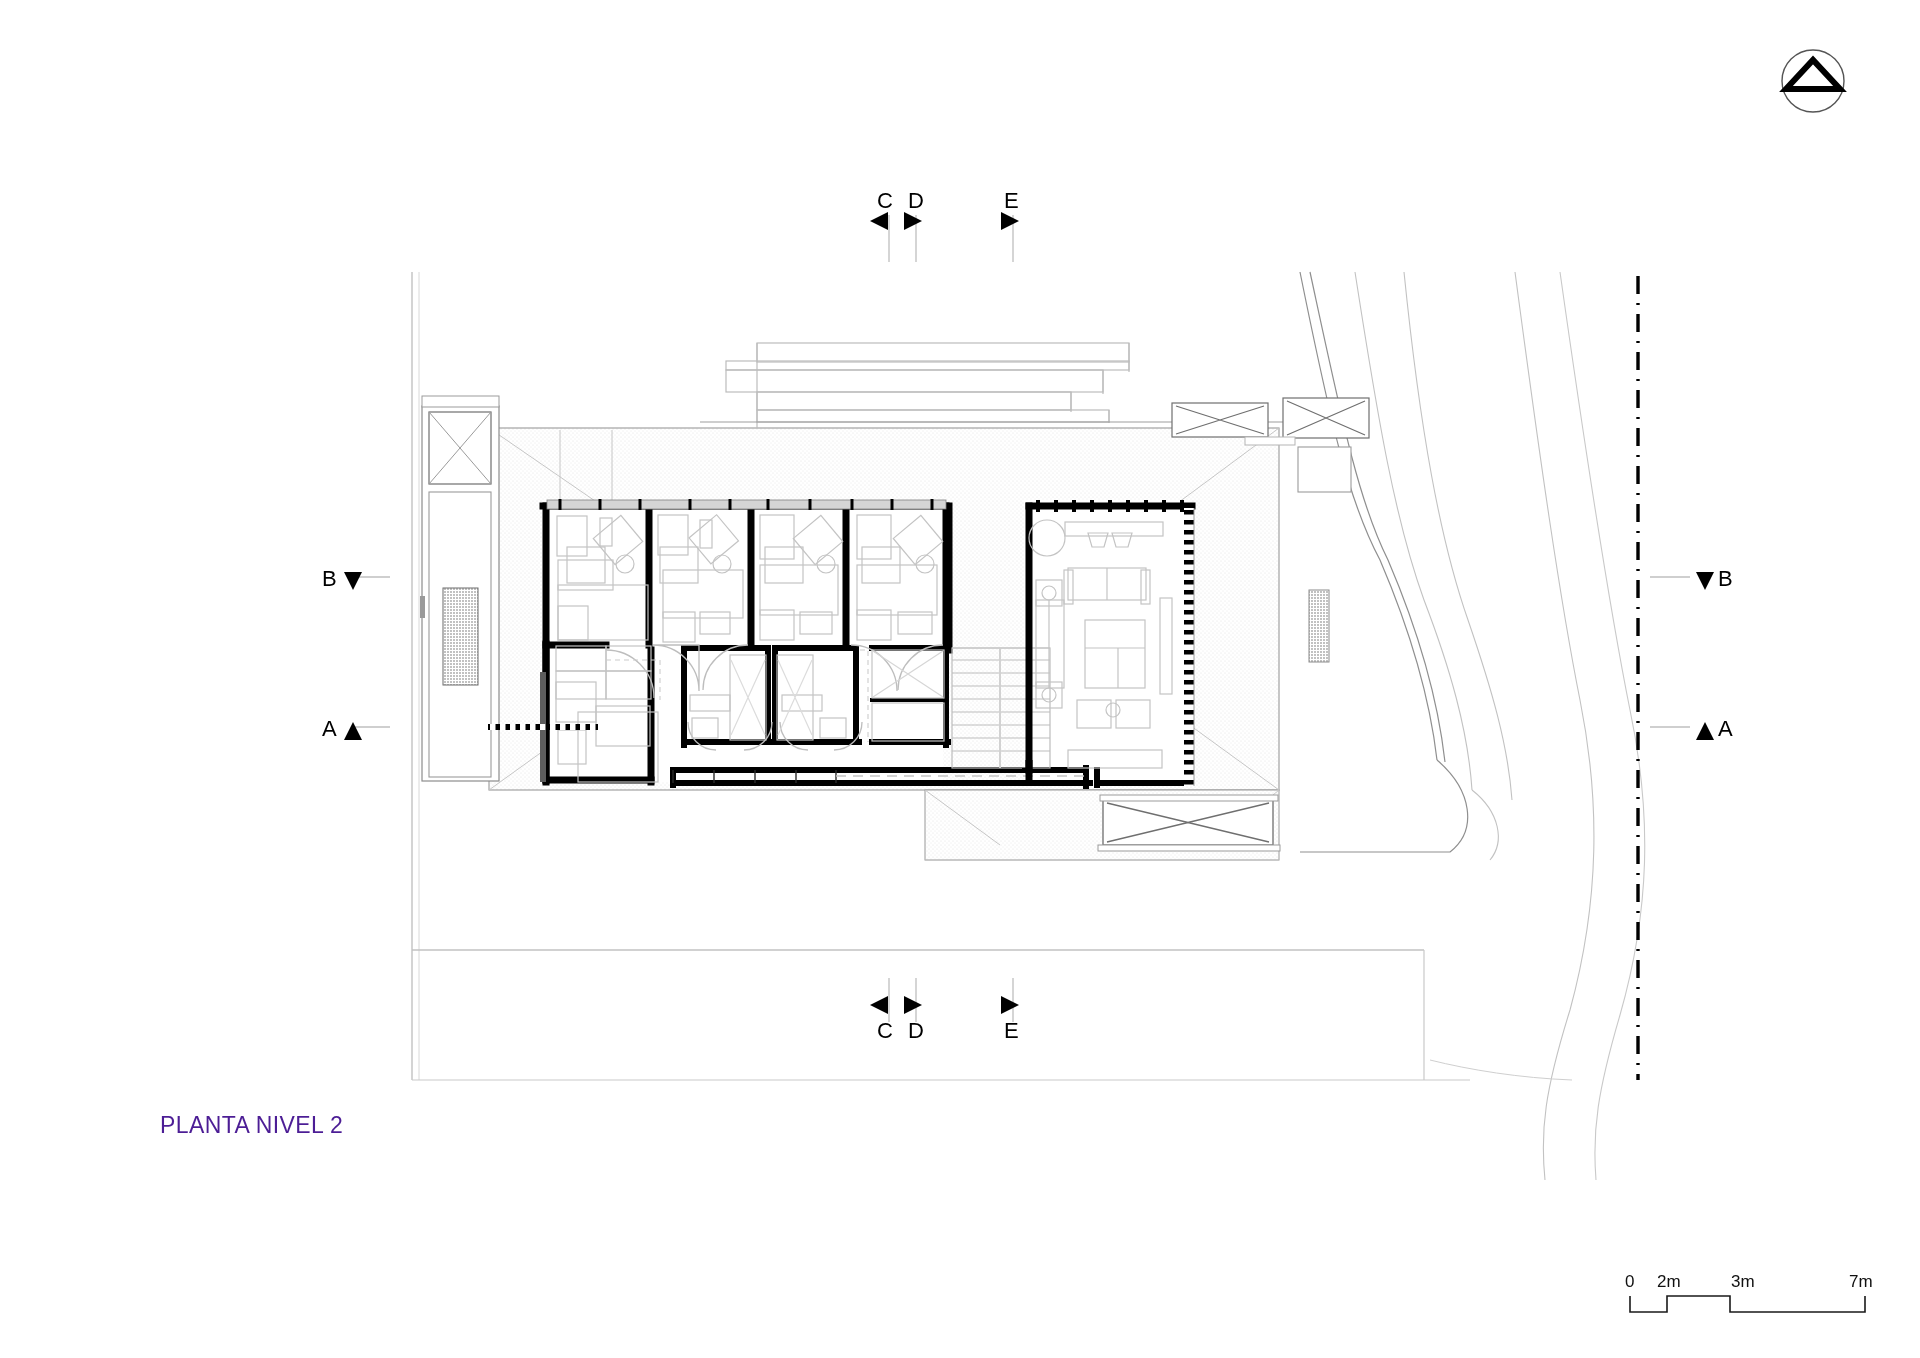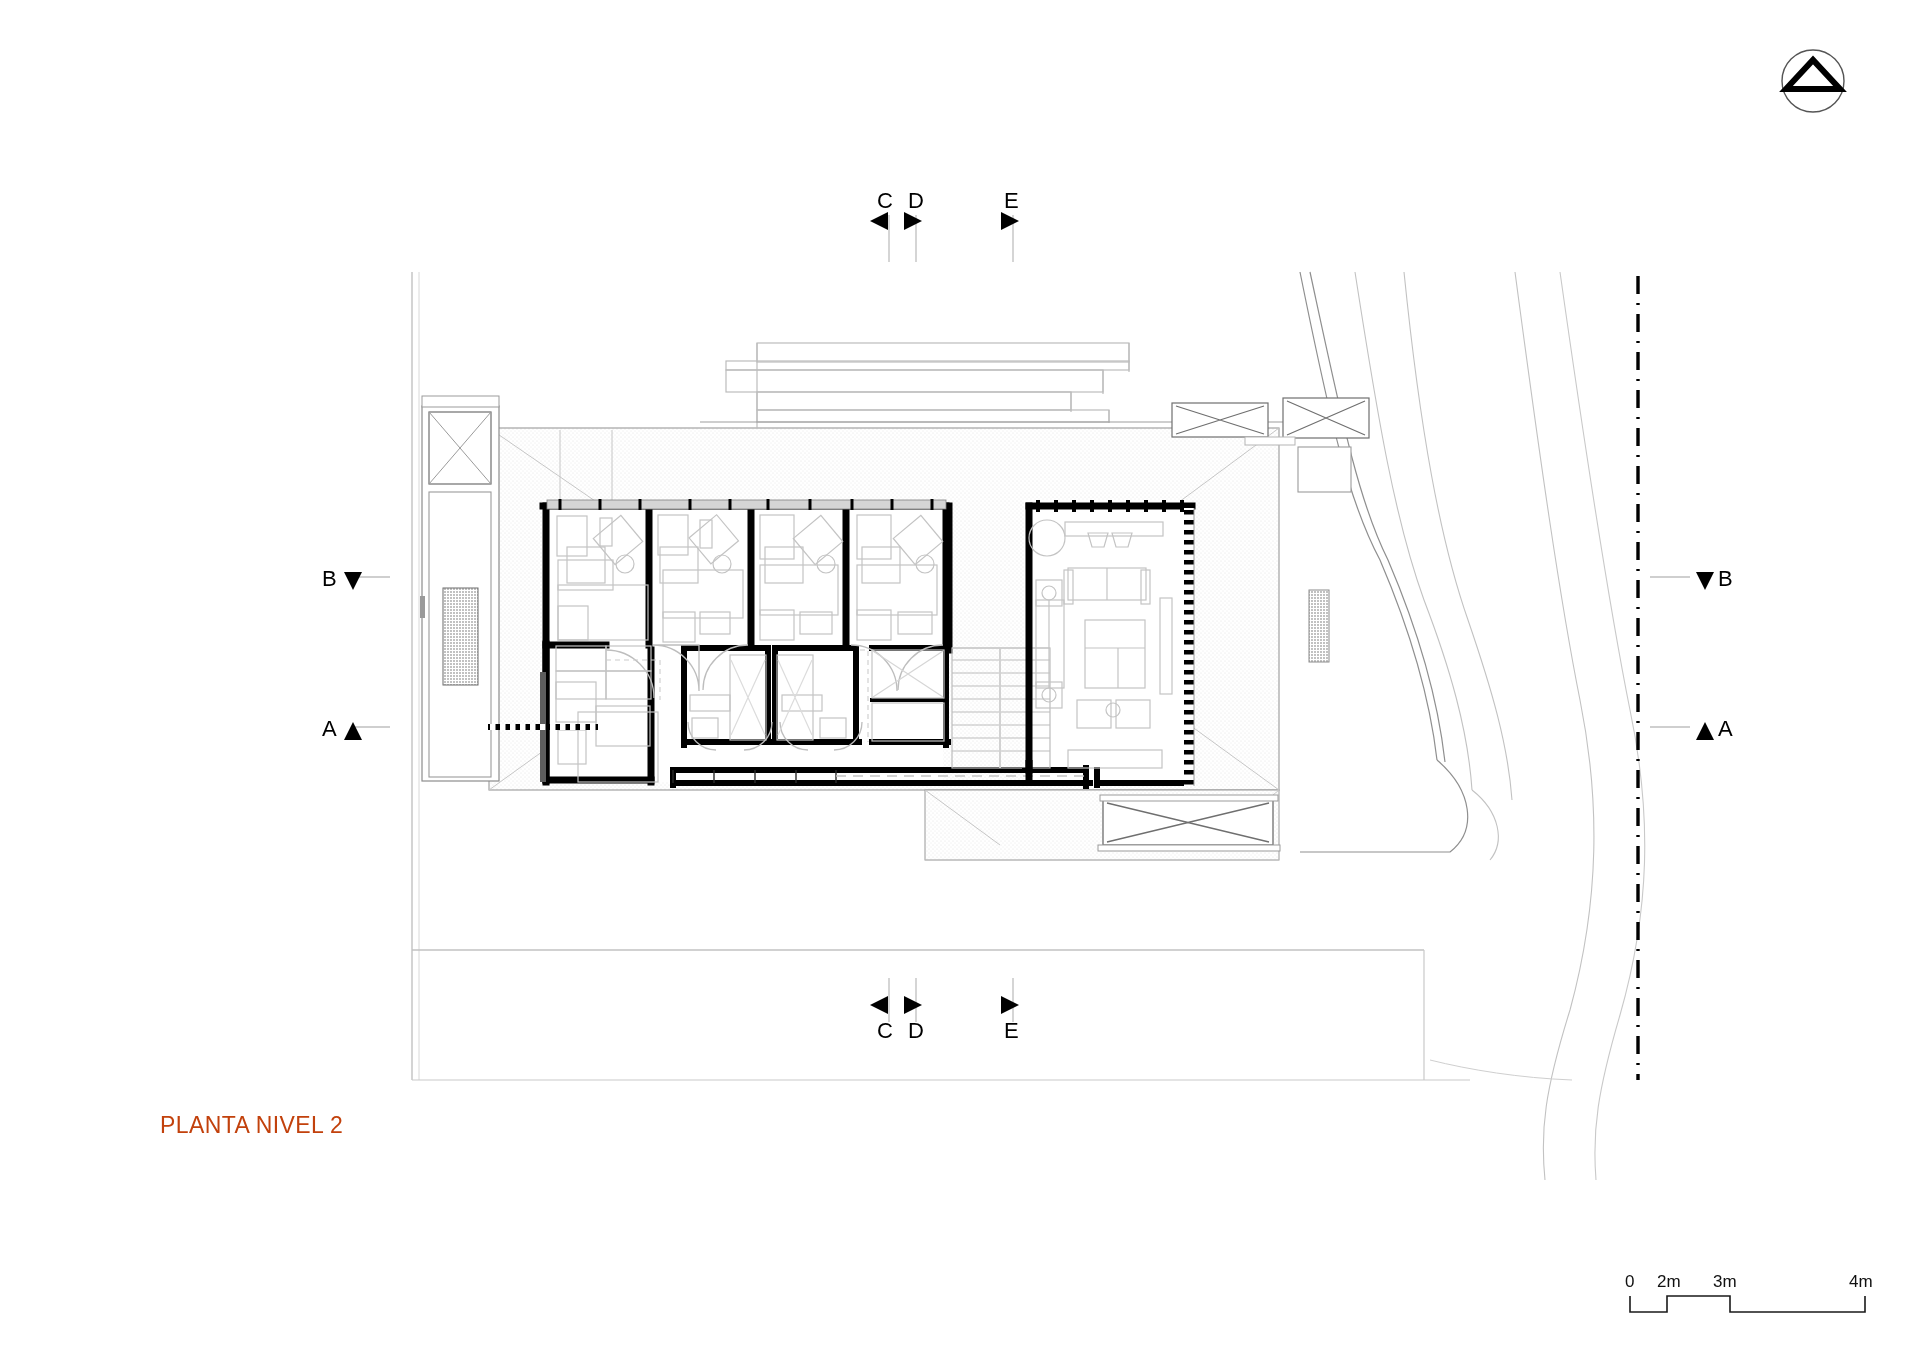--- a/index.html
+++ b/index.html
@@ -1,20 +1,20 @@
 <!DOCTYPE html>
 <html><head>
 <meta charset="utf-8">
 <style>
   html,body{margin:0;padding:0;background:#ffffff;}
   body{width:1920px;height:1358px;position:relative;overflow:hidden;
        font-family:"Liberation Sans",sans-serif;color:#000;}
   .sheet{position:absolute;inset:0;background:#fff;}
   svg{display:block;}
-  .lbl{position:absolute;font-family:"Liberation Sans",sans-serif;color:#c2410c;white-space:nowrap;}
+  .lbl{position:absolute;font-family:"Liberation Sans",sans-serif;color:#4c1d95;white-space:nowrap;}
   #plan-title{left:160px;top:1112px;font-size:23px;letter-spacing:.4px;}
   .mk{position:absolute;font-size:22px;font-family:"Liberation Sans",sans-serif;color:#000;}
   .scale-wrap{position:absolute;left:1625px;top:1272px;width:260px;height:50px;}
   .scale-num{position:absolute;font-size:17px;color:#111;}
   .compass{position:absolute;left:1779px;top:47px;width:68px;height:68px;}
 </style>
 </head>
 <body>
 
 <div class="sheet">
@@ -442,22 +442,22 @@
         <path d="M11 2 L20 20 L2 20 Z" fill="#000"></path>
       </svg>
   </div>
   <div class="mk" style="left:1718px;top:716px;">A</div>
 
   <div class="lbl" id="plan-title">PLANTA NIVEL 2</div>
 
   <div class="scale-wrap">
     <div class="scale-num" style="left:0px;top:0px;">0</div>
     <div class="scale-num" style="left:32px;top:0px;">2m</div>
-    <div class="scale-num" style="left:88px;top:0px;text-align:right;">3m</div>
-    <div class="scale-num" style="left:224px;top:0px;">4m</div>
+    <div class="scale-num" style="left:106px;top:0px;text-align:right;">3m</div>
+    <div class="scale-num" style="left:224px;top:0px;">7m</div>
     <svg width="260" height="28" style="position:absolute;left:0;top:22px;">
       <g fill="none" stroke="#1a1a1a" stroke-width="1.6">
         <path d="M5 2 L5 18 L42 18 L42 2 L105 2 L105 18 L240 18 L240 2"></path>
       </g>
     </svg>
   </div>
 
 </div>
 
 </body></html>

